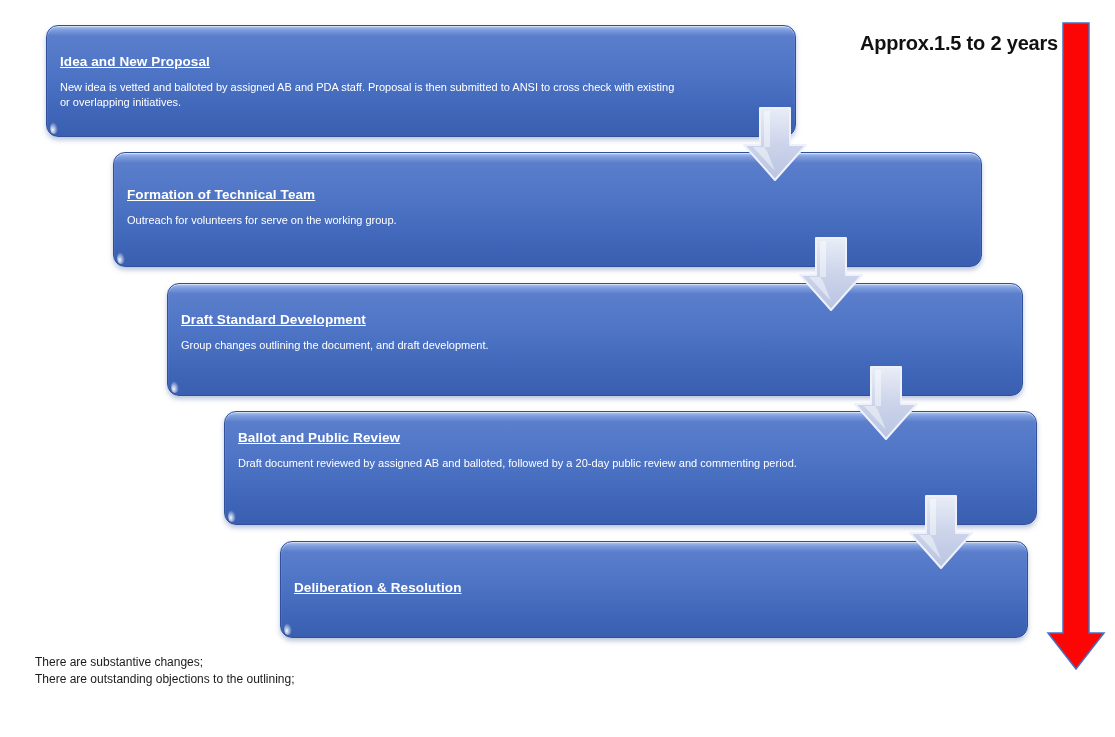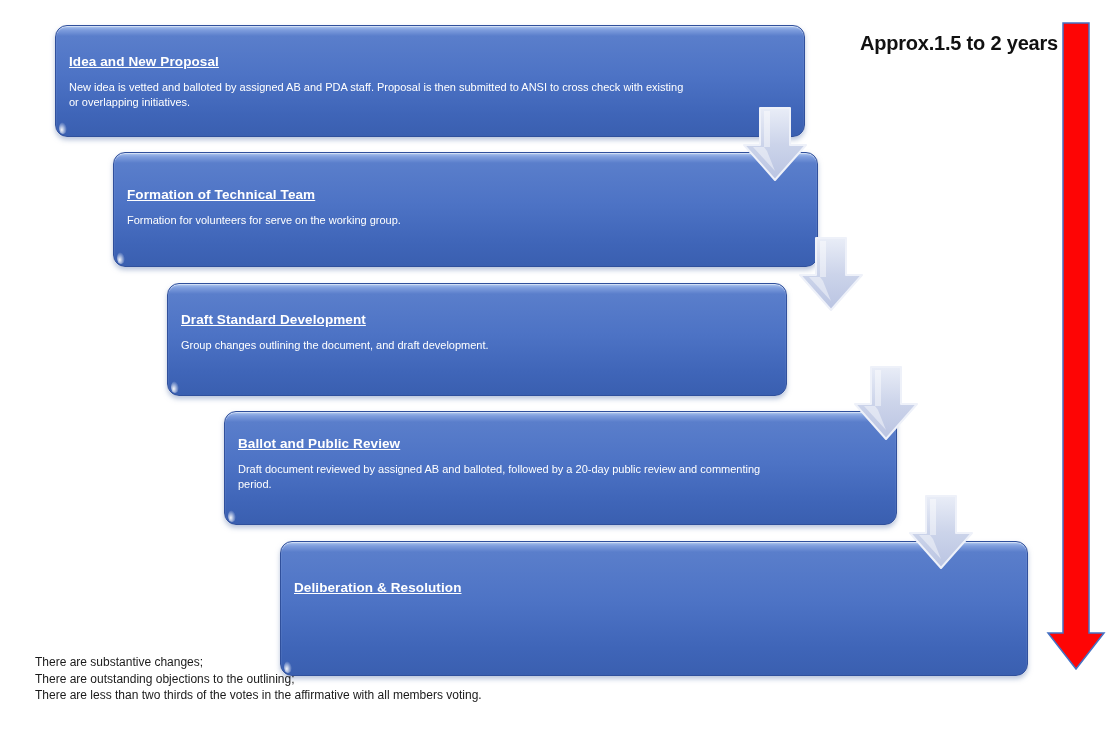--- a/index.html
+++ b/index.html
@@ -32,26 +32,26 @@
   }
   .stage-title{
     font-size:13.5px;font-weight:bold;
     text-decoration:underline;
     margin:0 0 11px 0;
     letter-spacing:.1px;
   }
   .stage-desc{
     font-size:11px;line-height:1.32;margin:0;
   }
-  .s1{left:55px;top:25px;width:750px;height:112px;padding-top:28px;}
+  .s1{left:46px;top:25px;width:750px;height:112px;padding-top:28px;}
   .s1 .stage-desc{max-width:625px;}
-  .s2{left:113px;top:152px;width:705px;height:115px;padding-top:34px;}
-  .s3{left:167px;top:283px;width:620px;height:113px;padding-top:28px;}
-  .s4{left:224px;top:411px;width:673px;height:114px;padding-top:24px;}
-  .s5{left:280px;top:541px;width:748px;height:135px;padding-top:38px;}
+  .s2{left:113px;top:152px;width:869px;height:115px;padding-top:34px;}
+  .s3{left:167px;top:283px;width:856px;height:113px;padding-top:28px;}
+  .s4{left:224px;top:411px;width:813px;height:114px;padding-top:18px;}
+  .s5{left:280px;top:541px;width:748px;height:97px;padding-top:38px;}
   
   .conn{position:absolute;width:64px;height:74px;z-index:5;}
   .c1{left:743px;top:107px;}
   .c2{left:799px;top:237px;}
   .c3{left:854px;top:366px;}
   .c4{left:909px;top:495px;}
   
   .timeline-arrow{position:absolute;left:1046px;top:22px;z-index:6;}
   .timeline-label{
     position:absolute;left:846px;top:32px;width:212px;
@@ -93,21 +93,21 @@
     </defs>
   </svg>
 
   <div class="stage s1">
     <div class="stage-title">Idea and New Proposal</div>
     <p class="stage-desc"> New idea is vetted and balloted by assigned AB and PDA staff. Proposal is then submitted to ANSI to cross check with existing or overlapping initiatives.</p>
   </div>
 
   <div class="stage s2">
     <div class="stage-title">Formation of Technical Team</div>
-    <p class="stage-desc">Formation  for volunteers for serve on the  working group.</p>
+    <p class="stage-desc">Outreach  for volunteers for serve on the  working group.</p>
   </div>
 
   <div class="stage s3">
     <div class="stage-title">Draft Standard Development</div>
     <p class="stage-desc">Group changes outlining the  document, and  draft development.</p>
   </div>
 
   <div class="stage s4">
     <div class="stage-title">Ballot and Public Review</div>
     <p class="stage-desc">Draft document reviewed by assigned AB and balloted, followed by a 20-day public review and commenting period.</p>
@@ -135,16 +135,15 @@
   </svg>
 
   <div class="timeline-label">Approx.1.5 to 2 years</div>
   <svg class="timeline-arrow" width="60" height="650" viewBox="0 0 60 650">
     <polygon points="17,1 43,1 43,611 58,611 30,647 2,611 17,611" fill="#fe0505" stroke="#4472c4" stroke-width="1.5" stroke-linejoin="miter"></polygon>
   </svg>
 
   <div class="footnote">
     <p class="fn-line">There are substantive changes;</p>
     <p class="fn-line">There are outstanding objections to the outlining;</p>
-    <p class="fn-line">There are less than two thirds of the votes in the affirmative with all members voting.</p>
   </div>
 
 </div>
 
 </body></html>

